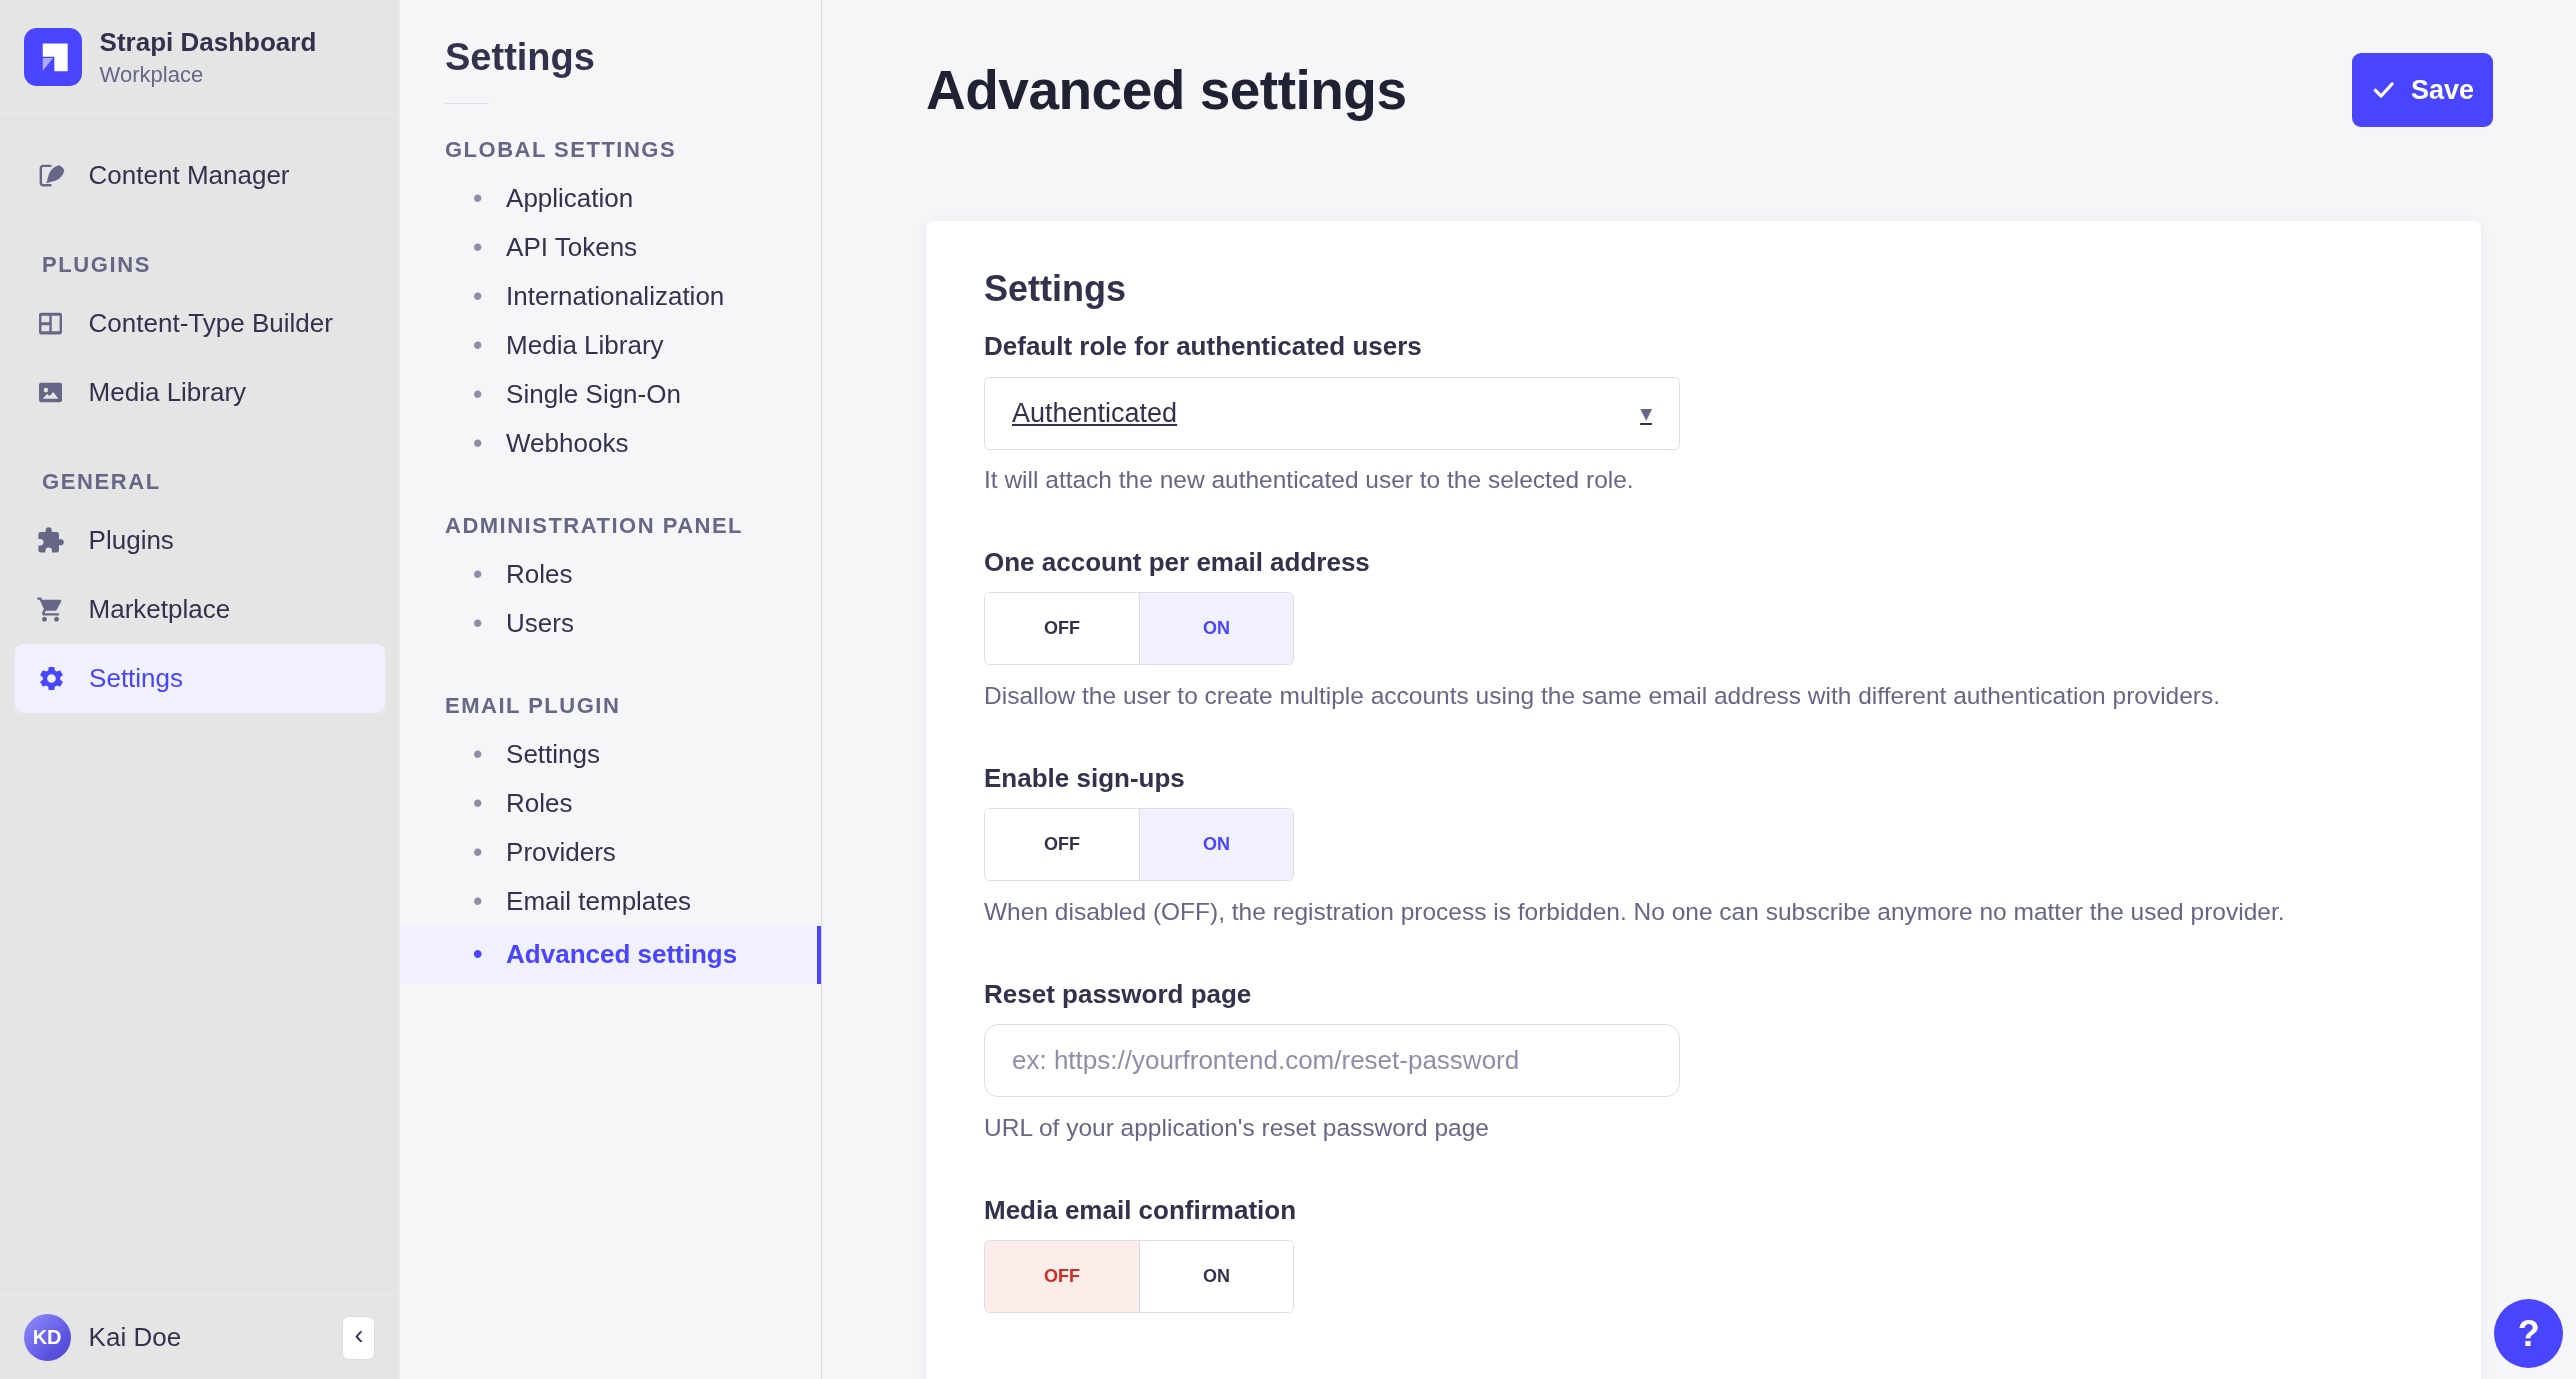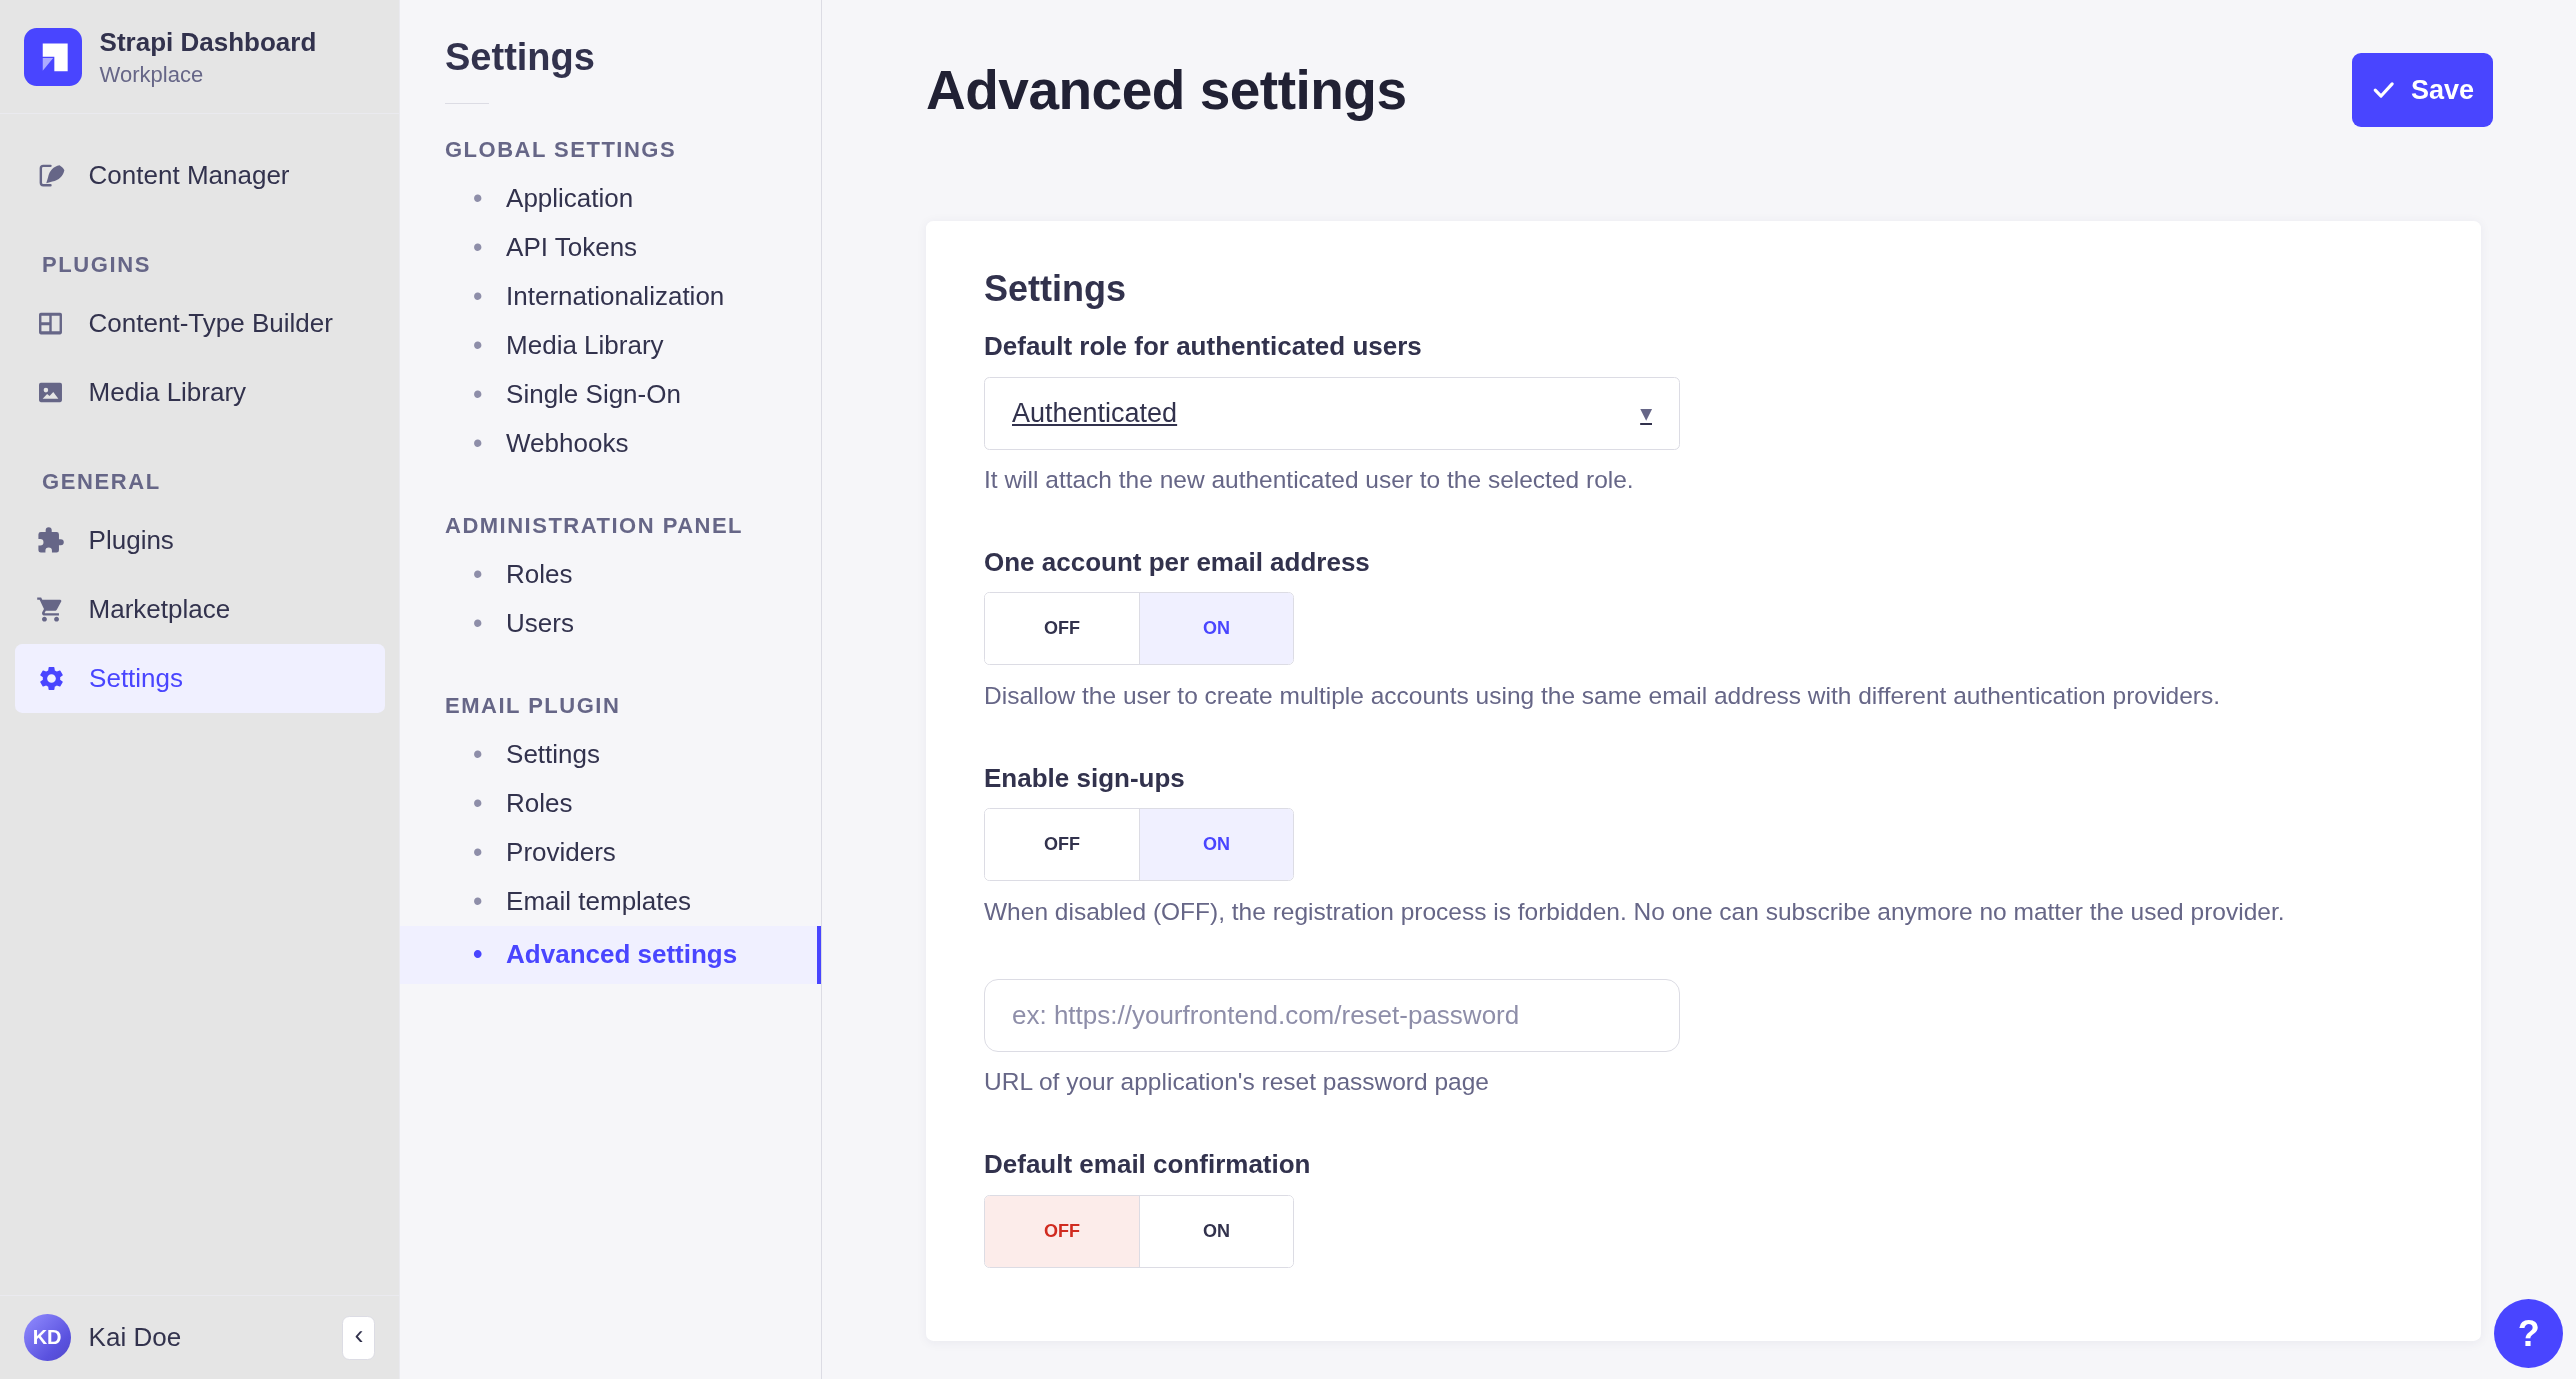--- a/index.html
+++ b/index.html
@@ -336,26 +336,27 @@
     <div class="field">
       <label class="field-label">Enable sign-ups</label>
       <div class="toggle">
         <button class="seg">OFF</button>
         <button class="seg sel-on">ON</button>
       </div>
       <p class="hint">When disabled (OFF), the registration process is forbidden. No one can subscribe anymore no matter the used provider.</p>
     </div>
 
     <div class="field">
+      <label class="field-label">Reset password page</label>
       <input class="text-input" type="text" placeholder="ex: https://yourfrontend.com/reset-password" style="">
       <p class="hint">URL of your application's reset password page</p>
     </div>
 
     <div class="field">
-      <label class="field-label">Default email confirmation</label>
+      <label class="field-label">Media email confirmation</label>
       <div class="toggle">
         <button class="seg sel-off">OFF</button>
         <button class="seg">ON</button>
       </div>
     </div>
 
   </section>
 </main>
 
 <button class="help-fab">

